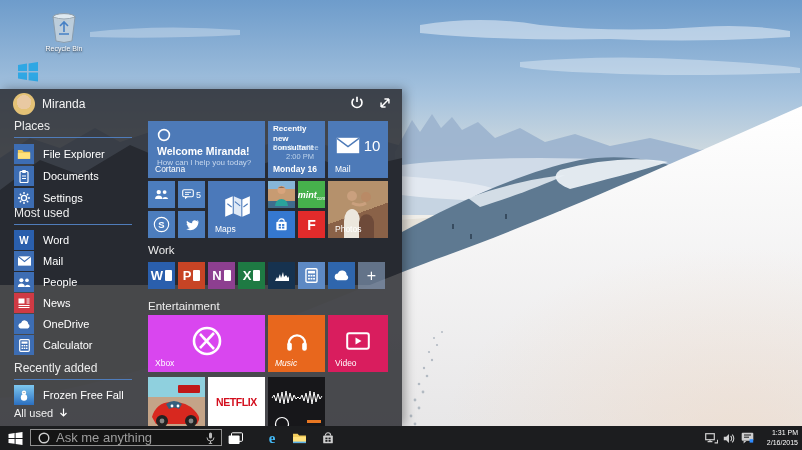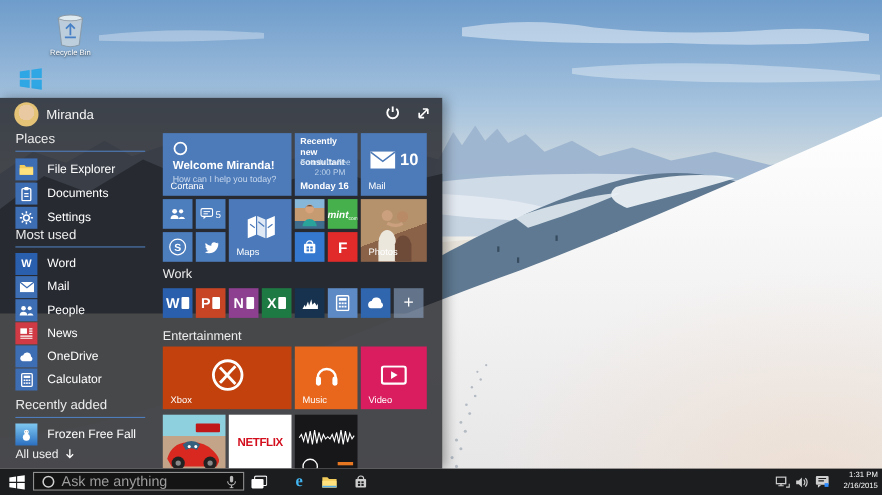--- a/index.html
+++ b/index.html
@@ -282,21 +282,21 @@
       <div class="abs" style="left:18px;top:31px;font-size:7.5px;color:#bcd2ea;">2:00 PM</div>
       <span class="tl" style="left:5px;font-weight:bold;">Monday 16</span>
     </div>
 
     <div class="tile" style="left:328px;top:32px;width:60px;height:57px;background:#4d7ab8;">
       <div class="cen" style="gap:4px;padding-bottom:8px;box-sizing:border-box;">
         <svg width="24" height="17" viewBox="0 0 24 17">
             <rect x="0.8" y="0.8" width="22.4" height="15.4" fill="#fff"></rect>
             <path d="M1,1.4 L12,9.6 L23,1.4" fill="none" stroke="#4d7ab8" stroke-width="1.4"></path>
           </svg>
-        <span style="font-size:15px;font-weight:700;">10</span>
+        <span style="font-size:15px;font-weight:400;">10</span>
       </div>
       <span class="tl">Mail</span>
     </div>
 
     <div class="tile blue2" style="left:148px;top:92px;width:27px;height:27px;">
       <div class="cen">
           <svg width="15" height="11" viewBox="0 0 16 12">
             <circle cx="5" cy="3.4" r="2.4" fill="#fff"></circle>
             <path d="M1,11 a4,4 0 0 1 8,0 Z" fill="#fff"></path>
             <circle cx="11.4" cy="3.4" r="2.1" fill="#fff"></circle>
@@ -431,31 +431,31 @@
         </div>
     </div>
     <div class="tile" style="left:358px;top:173px;width:27px;height:27px;background:rgba(150,175,210,.55);">
       <div class="cen">
           <span style="font-size:16px;font-weight:300;">+</span>
         </div>
     </div>
 
     <div class="grouplbl" style="left:148px;top:211px;">Entertainment</div>
 
-    <div class="tile" style="left:148px;top:226px;width:117px;height:57px;background:#c2410c;">
+    <div class="tile" style="left:148px;top:226px;width:117px;height:57px;background:#d946ef;">
       <div class="cen" style="padding-bottom:6px;box-sizing:border-box;">
         <svg width="34" height="34" viewBox="0 0 34 34">
           <circle cx="17" cy="17" r="13" fill="none" stroke="#fff" stroke-width="2.6"></circle>
           <path d="M10,10 C14,14 19,20 24,25 M24,9 C19,14 14,20 10,24" stroke="#fff" stroke-width="2.6" fill="none"></path>
         </svg>
       </div>
       <span class="tl">Xbox</span>
     </div>
 
-    <div class="tile" style="left:268px;top:226px;width:57px;height:57px;background:#e8671d;">
+    <div class="tile" style="left:268px;top:226px;width:57px;height:57px;background:#e8671d;font-style:italic;">
       <div class="cen" style="padding-bottom:6px;box-sizing:border-box;">
         <svg width="26" height="24" viewBox="0 0 28 26">
           <path d="M5,16 a9,9 0 0 1 18,0" fill="none" stroke="#fff" stroke-width="2.4"></path>
           <rect x="3.4" y="14.5" width="5" height="9" rx="2.4" fill="#fff"></rect>
           <rect x="19.6" y="14.5" width="5" height="9" rx="2.4" fill="#fff"></rect>
         </svg>
       </div>
       <span class="tl">Music</span>
     </div>
 

